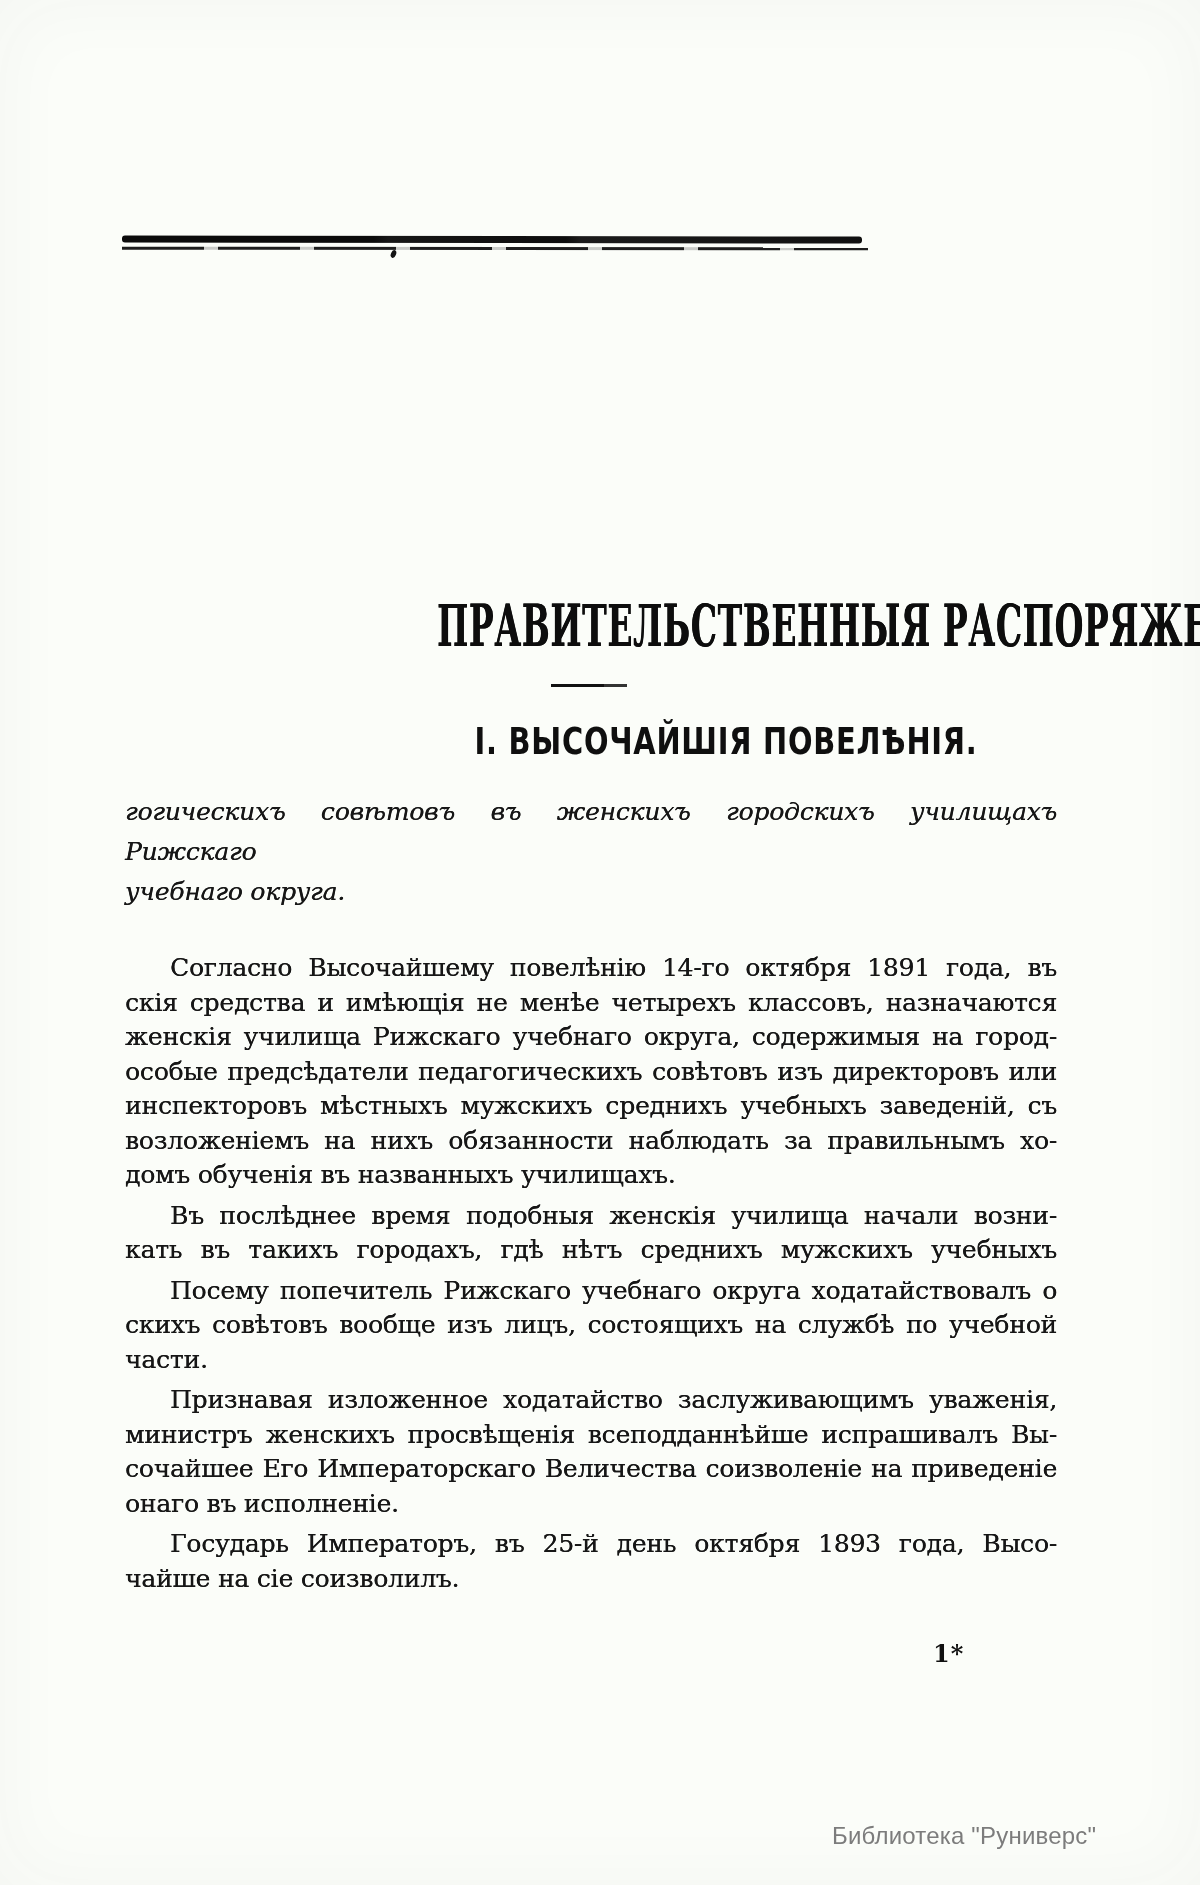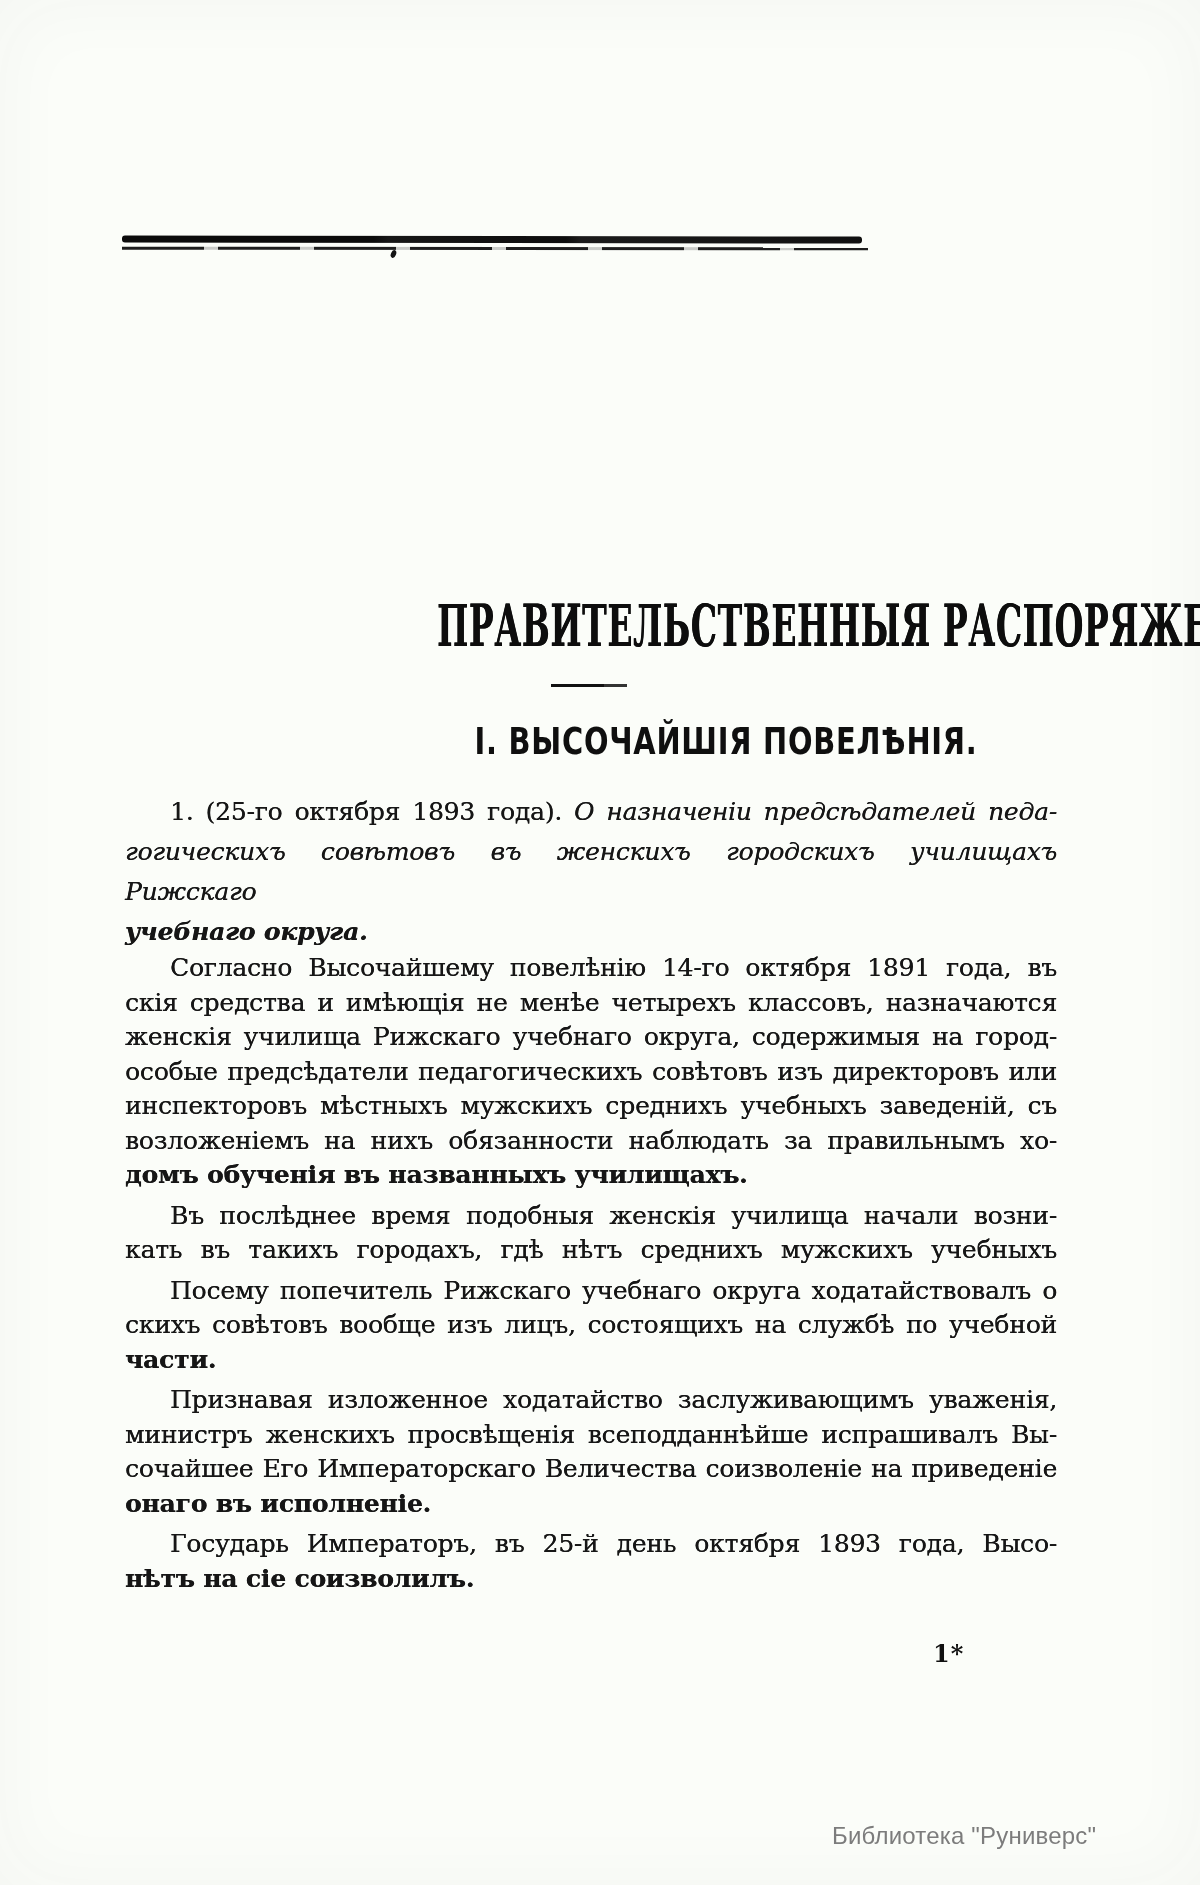--- a/index.html
+++ b/index.html
@@ -45,21 +45,21 @@
     position:absolute;left:125px;top:792px;width:932px;
     font-size:25px;line-height:40px;letter-spacing:-.2px;
     text-shadow:.25px 0 0 currentColor;
   }
   .bodytext{
     position:absolute;left:125px;top:951px;width:932px;
     font-size:25px;line-height:34.5px;letter-spacing:-.2px;
     text-shadow:.25px 0 0 currentColor;
   }
   .line{text-align:justify;text-align-last:justify;}
-  .line.last{text-align-last:left;font-weight:bold;}
+  .line.last{text-align-last:left;}
   .line.indent{text-indent:45px;}
   .it{font-style:italic;}
   .para{margin:0 0 6px 0;}
   .page-signature{
     position:absolute;left:933px;top:1639px;
     font-size:24px;font-weight:700;color:#101010;letter-spacing:1px;
   }
   .watermark{
     position:absolute;left:832px;top:1822px;
     font-family:"Liberation Sans", sans-serif;font-size:24px;color:#7c7c7c;
@@ -79,24 +79,20 @@
     <span class="title-text">ПРАВИТЕЛЬСТВЕННЫЯ РАСПОРЯЖЕНІЯ.</span>
   </div>
 
   <div class="title-divider"></div>
 
   <div class="section-wrap">
     <span class="section-text">І. ВЫСОЧАЙШІЯ ПОВЕЛѢНІЯ.</span>
   </div>
 
   <div class="rubric">
-    <div class="line indent">
-      <span>1. (25-го октября 1893 года).</span>
-      <span class="it">О назначеніи предсѣдателей педа-</span>
-    </div>
     <div class="line it">гогическихъ совѣтовъ въ женскихъ городскихъ училищахъ Рижскаго</div>
     <div class="line it last">учебнаго округа.</div>
   </div>
 
   <div class="bodytext" id="body-paragraphs">
       <div class="para">
         <div class="line indent">Согласно Высочайшему повелѣнію 14-го октября 1891 года, въ</div>
         <div class="line">скія средства и имѣющія не менѣе четырехъ классовъ, назначаются</div>
         <div class="line">женскія училища Рижскаго учебнаго округа, содержимыя на город-</div>
         <div class="line">особые предсѣдатели педагогическихъ совѣтовъ изъ директоровъ или</div>
@@ -114,21 +110,21 @@
         <div class="line last">части.</div>
       </div>
       <div class="para">
         <div class="line indent">Признавая изложенное ходатайство заслуживающимъ уваженія,</div>
         <div class="line">министръ женскихъ просвѣщенія всеподданнѣйше испрашивалъ Вы-</div>
         <div class="line">сочайшее Его Императорскаго Величества соизволеніе на приведеніе</div>
         <div class="line last">онаго въ исполненіе.</div>
       </div>
       <div class="para">
         <div class="line indent">Государь Императоръ, въ 25-й день октября 1893 года, Высо-</div>
-        <div class="line last">нѣтъ на сіе соизволилъ.</div>
+        <div class="line last">чайше на сіе соизволилъ.</div>
       </div>
     </div>
 
   <div class="page-signature">1*</div>
 
   <div class="watermark">Библиотека "Руниверс"</div>
 
 </div>
 
 </body></html>

